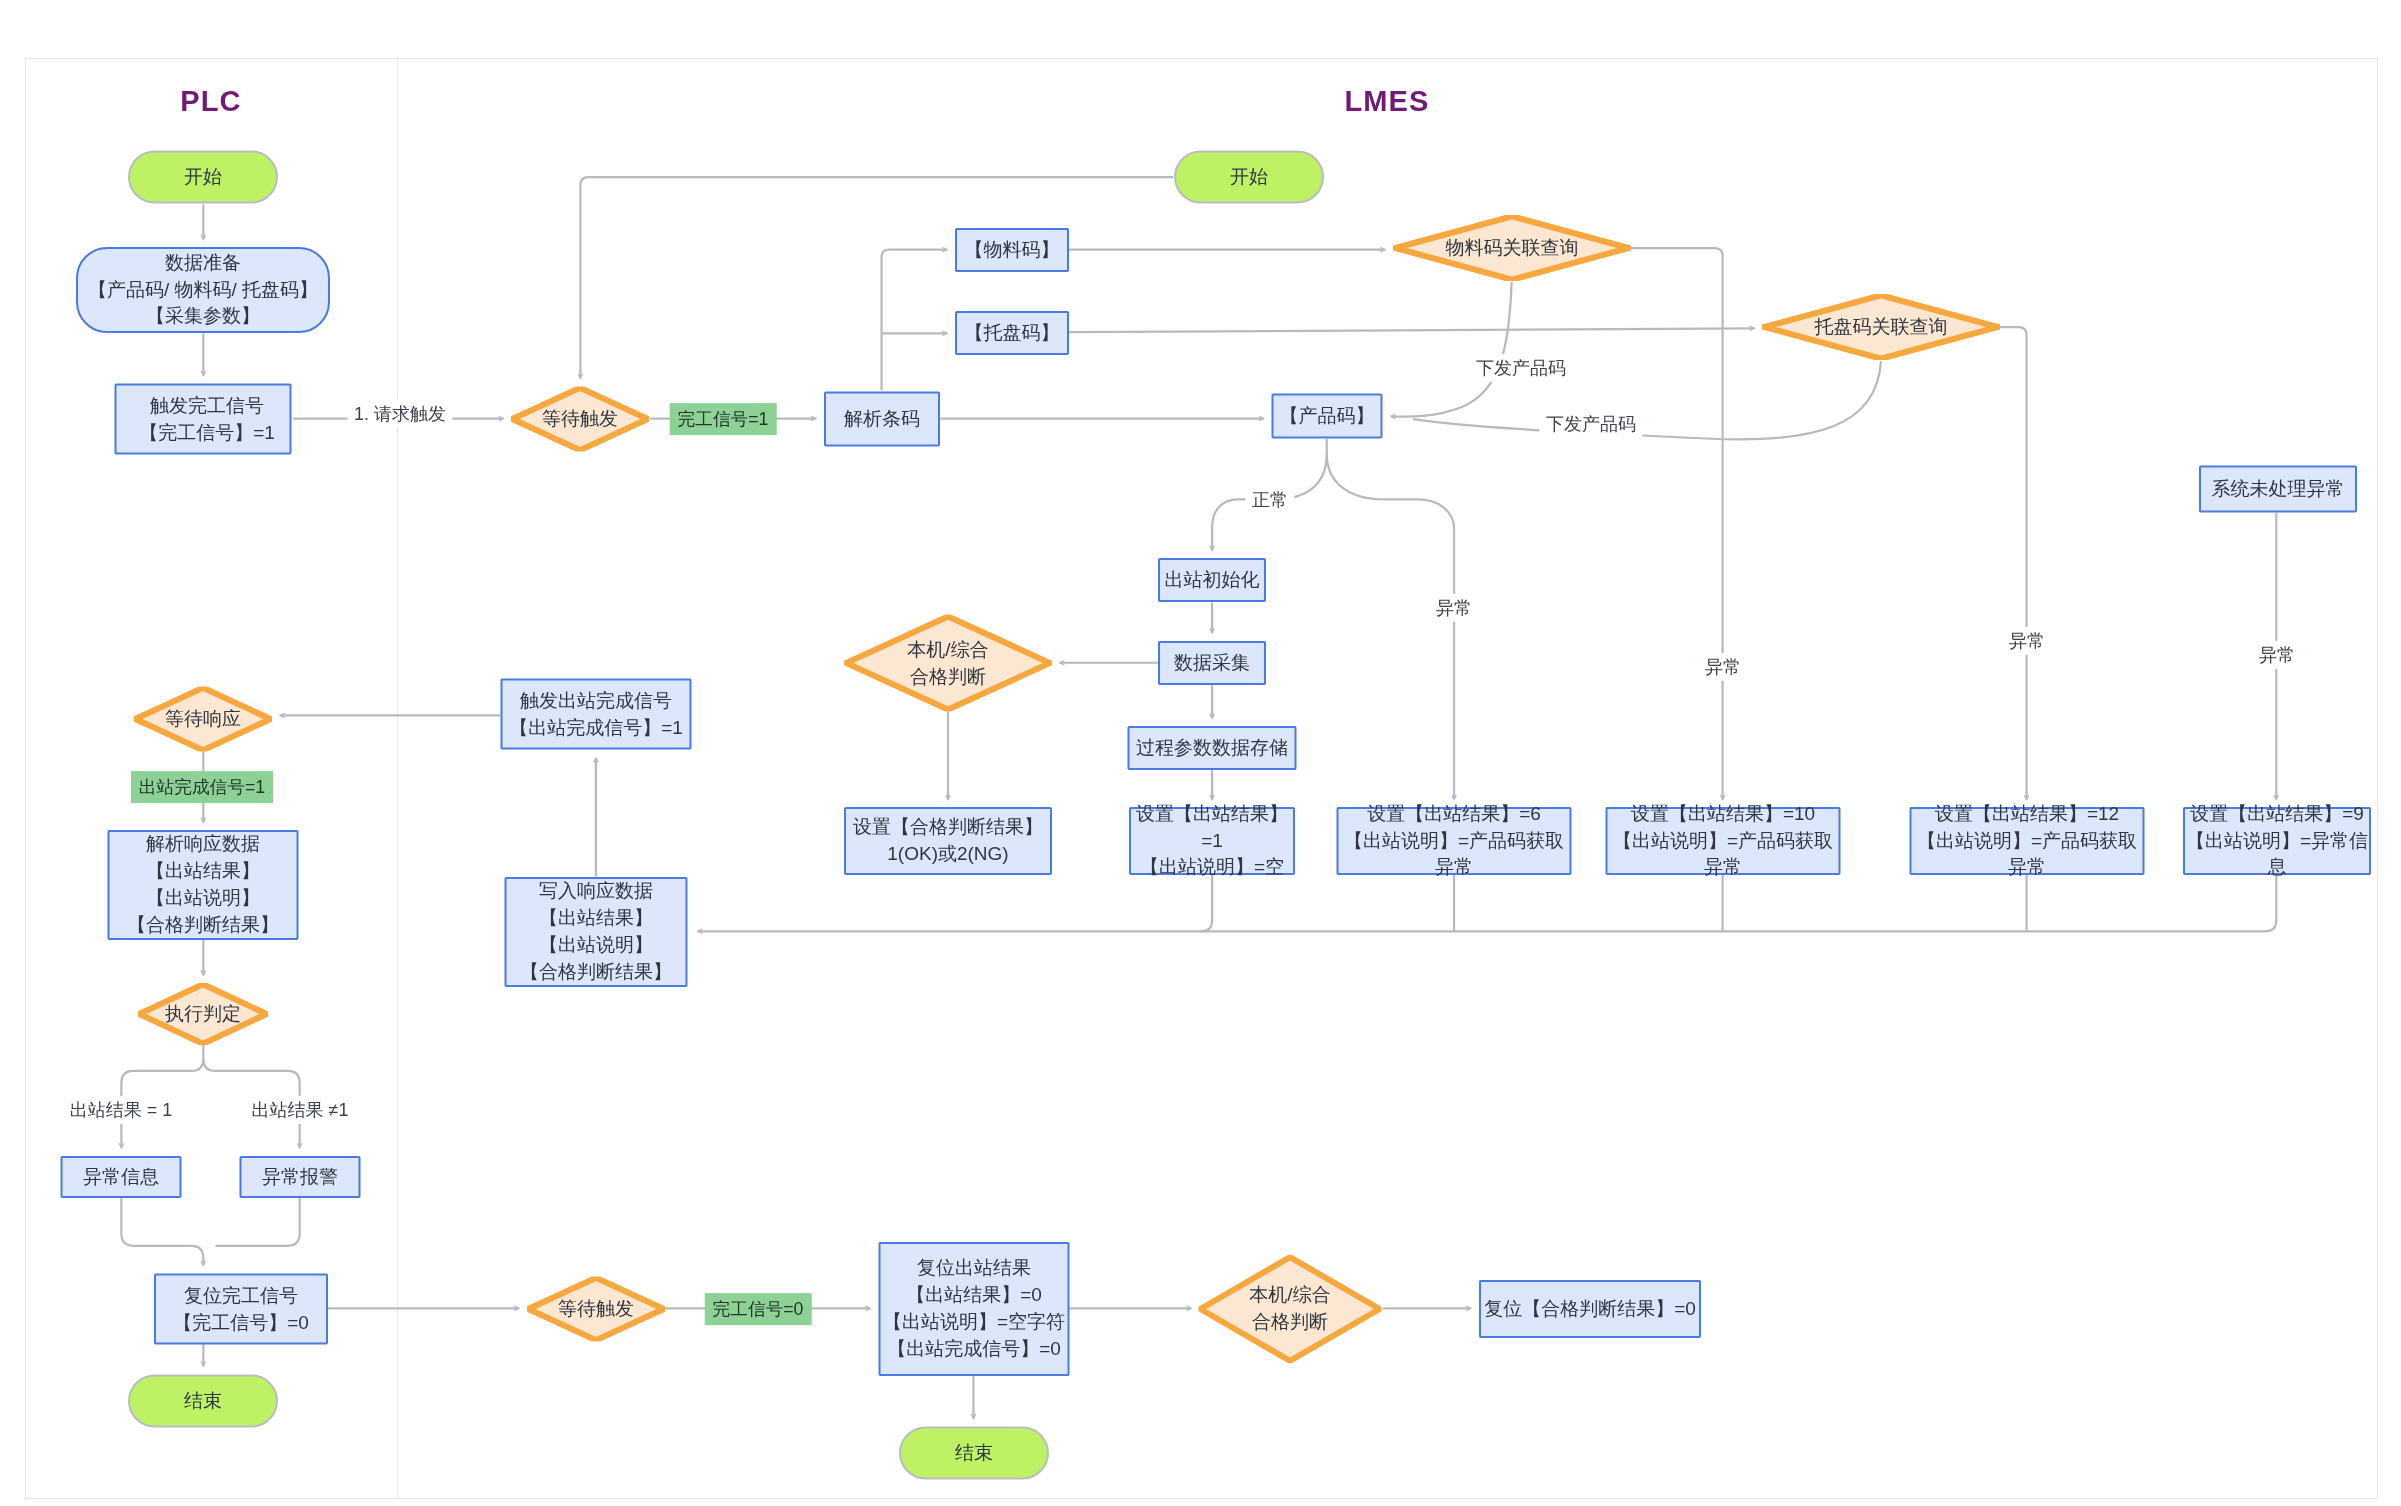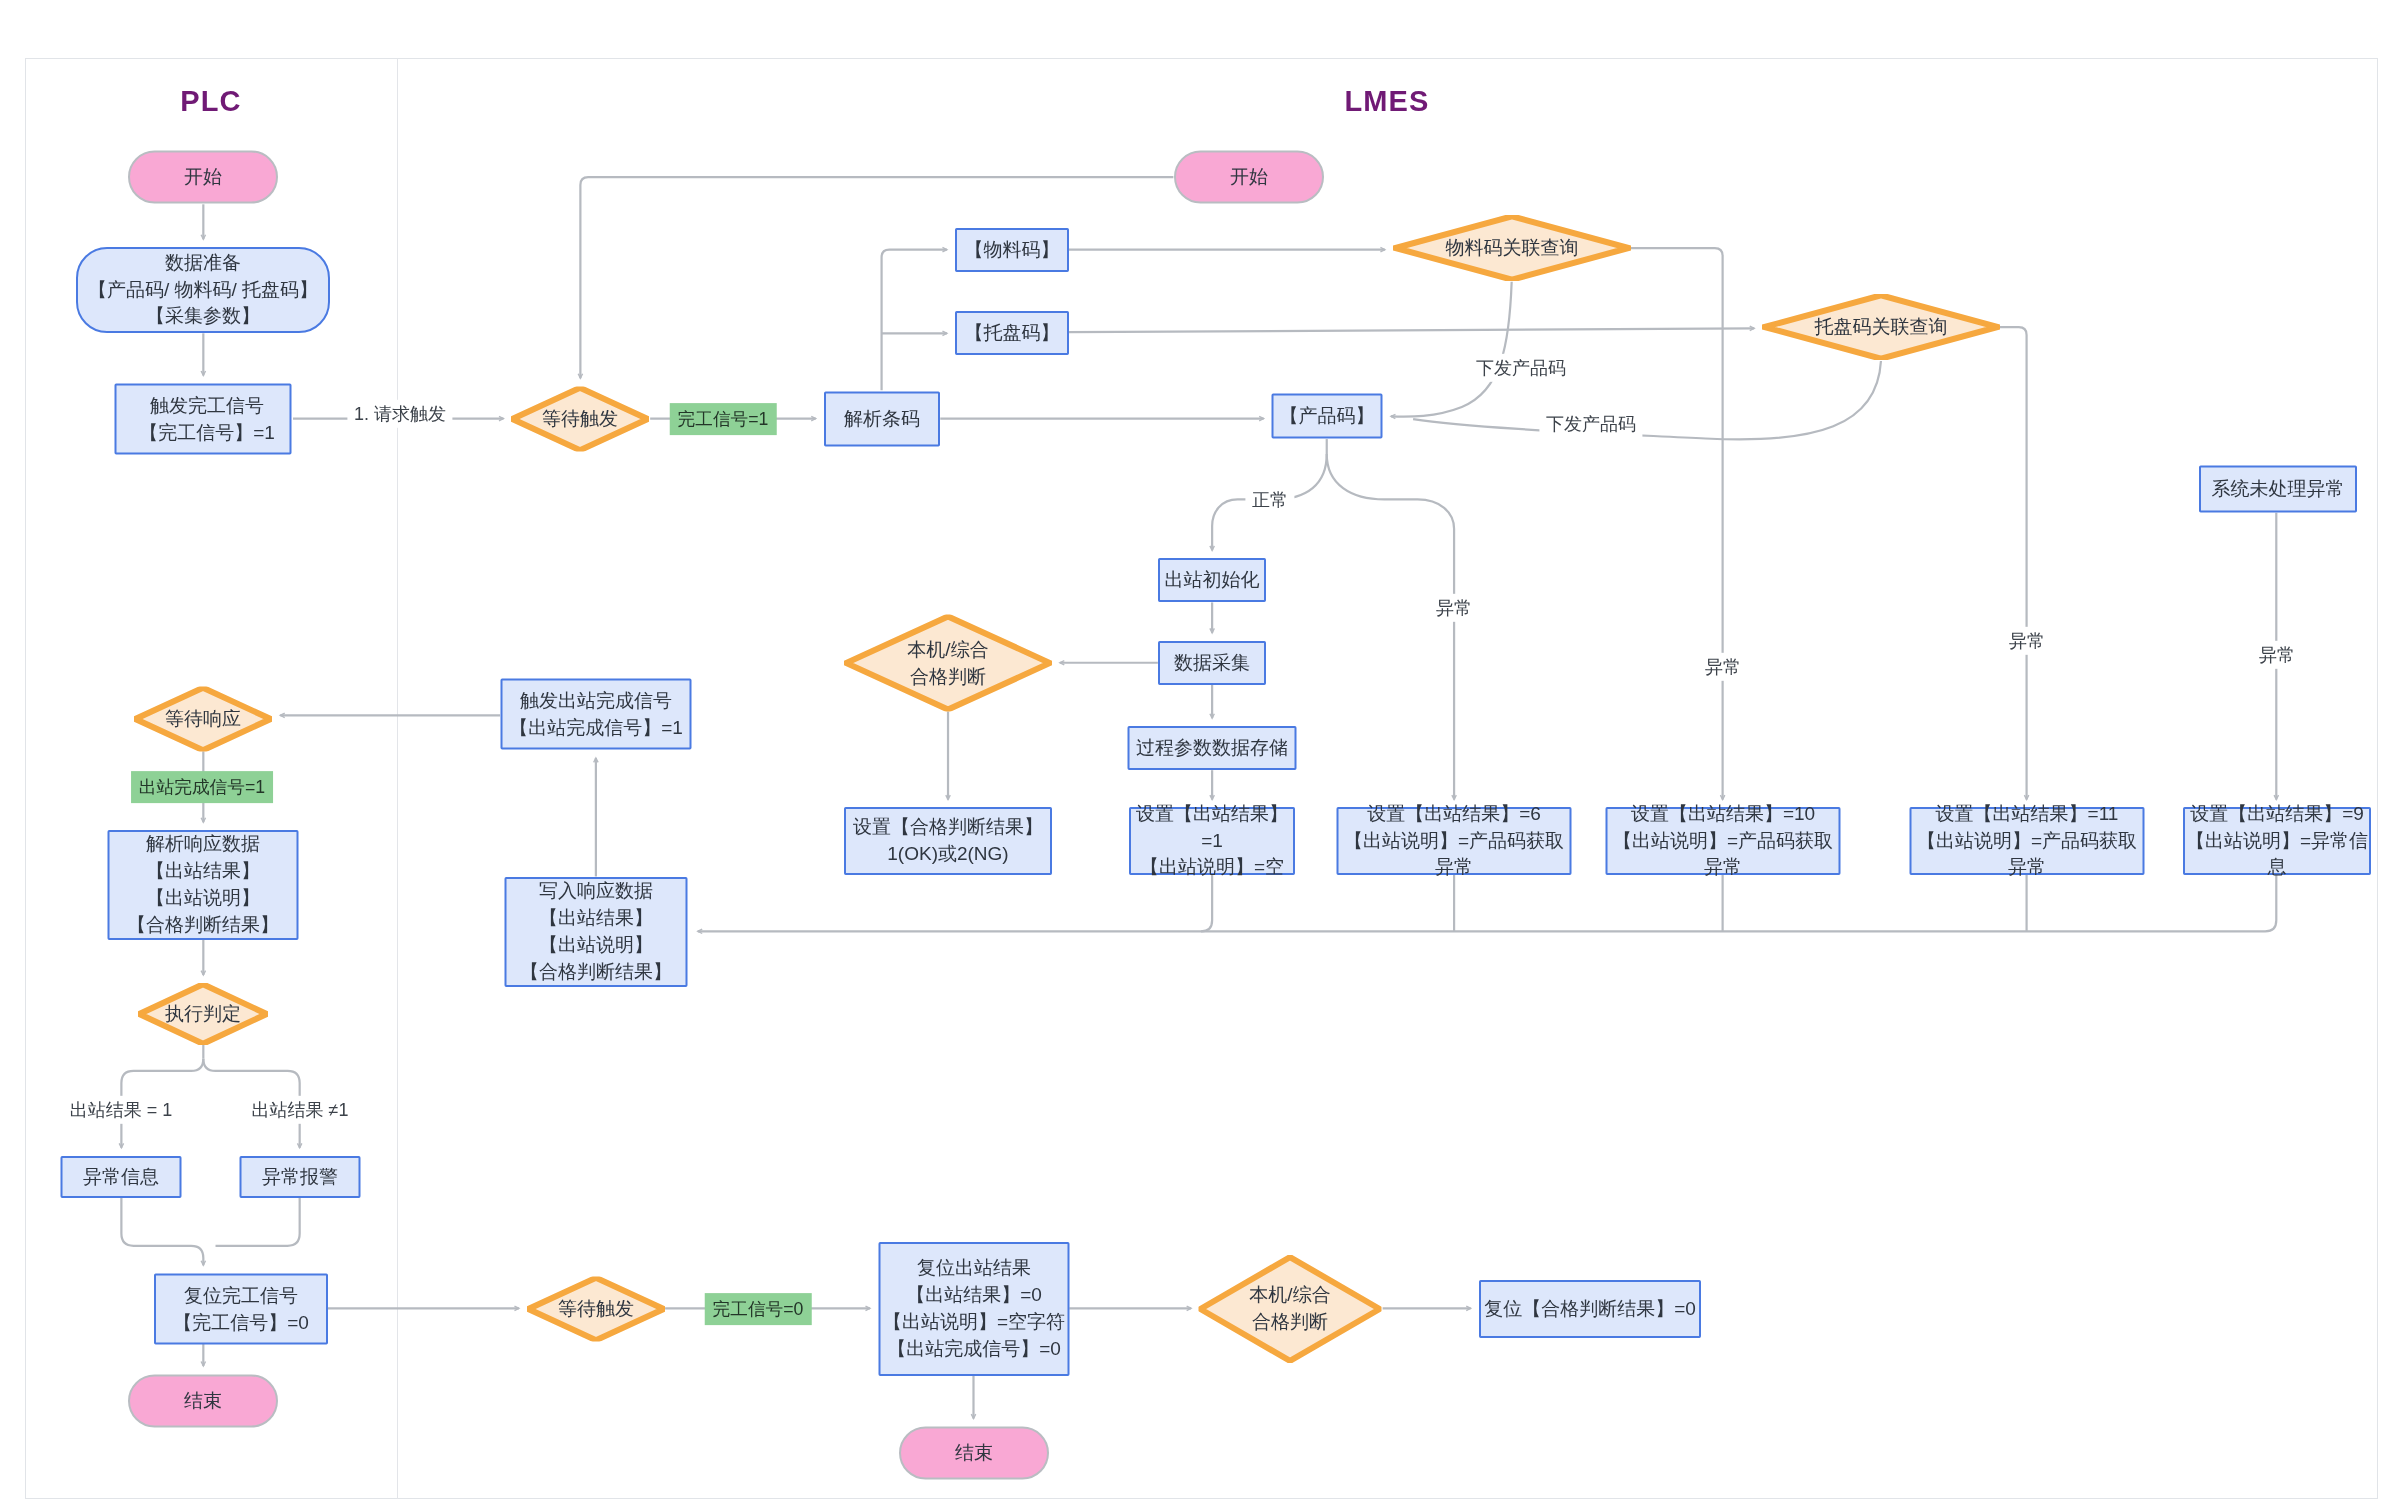--- a/index.html
+++ b/index.html
@@ -10,21 +10,21 @@
   .lane-header{position:absolute;left:25px;top:58px;width:2353px;height:85px;
                background:#edeff2;border-bottom:1.1px solid #e1e4e8;box-sizing:border-box;}
   .lane-divider{position:absolute;left:397px;top:58px;width:1.1px;height:1441px;background:#e3e5e9;}
   .lane-title{position:absolute;transform:translate(-50%,-50%);font-size:29px;font-weight:bold;
               color:#701a75;letter-spacing:1.1px;}
   svg.wires{position:absolute;left:0;top:0;z-index:1;}
   .wire{fill:none;stroke:#b6bac0;stroke-width:4px;}
   .node{position:absolute;transform:translate(-50%,-50%);display:flex;align-items:center;justify-content:center;
         text-align:center;font-size:19px;line-height:1.42;white-space:pre-line;z-index:2;box-sizing:border-box;}
   .box{background:#dde7fb;border:2.8px solid #4a7ae2;border-radius:1.7px;}
-  .pill{background:#f9a8d4;border:2.8px solid #b9bdc2;border-radius:33px;}
+  .pill{background:#bef264;border:2.8px solid #b9bdc2;border-radius:33px;}
   .diamond{background:transparent;}
   .diamond svg.dshape{position:absolute;left:0;top:0;width:100%;height:100%;}
   .diamond polygon{fill:#fce8d2;stroke:#f6a83f;stroke-width:6px;vector-effect:non-scaling-stroke;}
   .dtext{position:relative;z-index:1;}
   .wlabel{position:absolute;transform:translate(-50%,-50%);background:#ffffff;color:#3c424a;
           font-size:18px;padding:2.2px 6.6px;white-space:nowrap;z-index:3;}
   .glabel{position:absolute;transform:translate(-50%,-50%);background:#8ed196;color:#233628;
           font-size:17.7px;padding:3.9px 7.8px;white-space:nowrap;z-index:3;}
 </style>
 </head>
@@ -152,21 +152,21 @@
   </div>
   <div class="node box" style="left:1212px;top:748px;width:169px;height:44px;">过程参数数据存储</div>
   <div class="node box" style="left:948px;top:841px;width:208px;height:68px;">设置【合格判断结果】
 1(OK)或2(NG)</div>
   <div class="node box" style="left:1212px;top:841px;width:166px;height:68px;">设置【出站结果】=1
 【出站说明】=空</div>
   <div class="node box" style="left:1454px;top:841px;width:235px;height:68px;">设置【出站结果】=6
 【出站说明】=产品码获取异常</div>
   <div class="node box" style="left:1723px;top:841px;width:235px;height:68px;">设置【出站结果】=10
 【出站说明】=产品码获取异常</div>
-  <div class="node box" style="left:2027px;top:841px;width:235px;height:68px;">设置【出站结果】=11
+  <div class="node box" style="left:2027px;top:841px;width:235px;height:68px;">设置【出站结果】=12
 【出站说明】=产品码获取异常</div>
   <div class="node box" style="left:2277px;top:841px;width:188px;height:68px;">设置【出站结果】=9
 【出站说明】=异常信息</div>
   <div class="node box" style="left:596px;top:714px;width:191px;height:71px;">触发出站完成信号
 【出站完成信号】=1</div>
   <div class="node box" style="left:596px;top:932px;width:183px;height:110px;">写入响应数据
 【出站结果】
 【出站说明】
 【合格判断结果】</div>
   <div class="node diamond" style="left:596px;top:1309px;width:138px;height:65px;">

